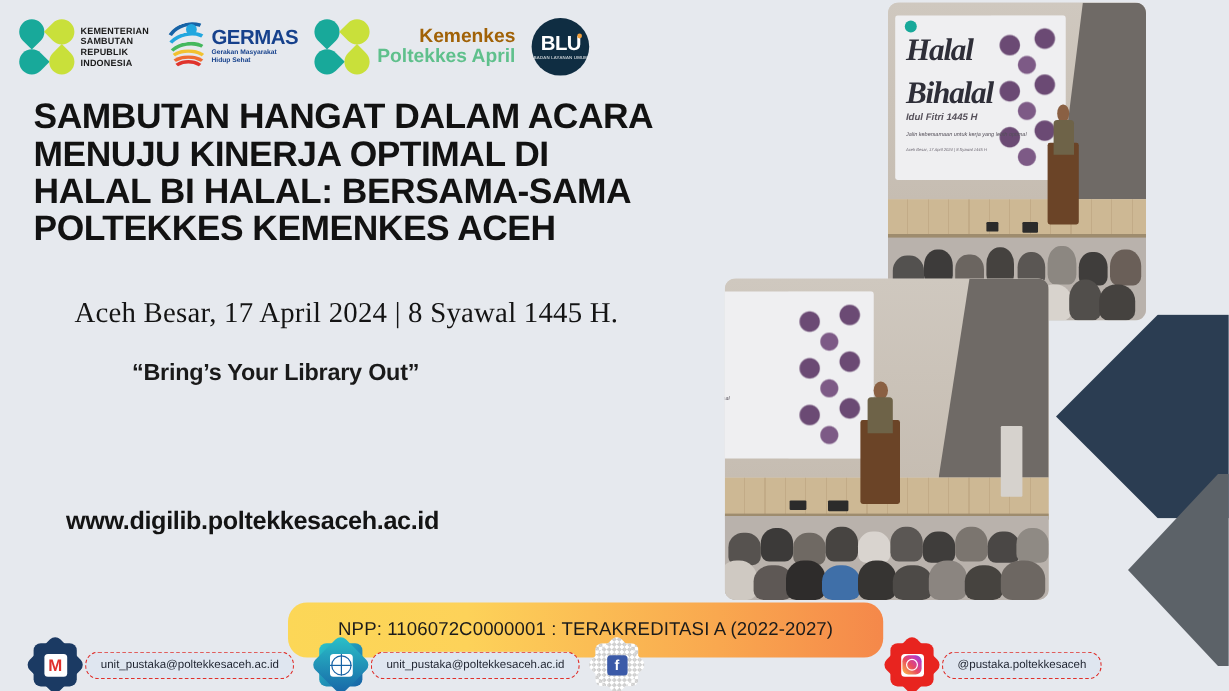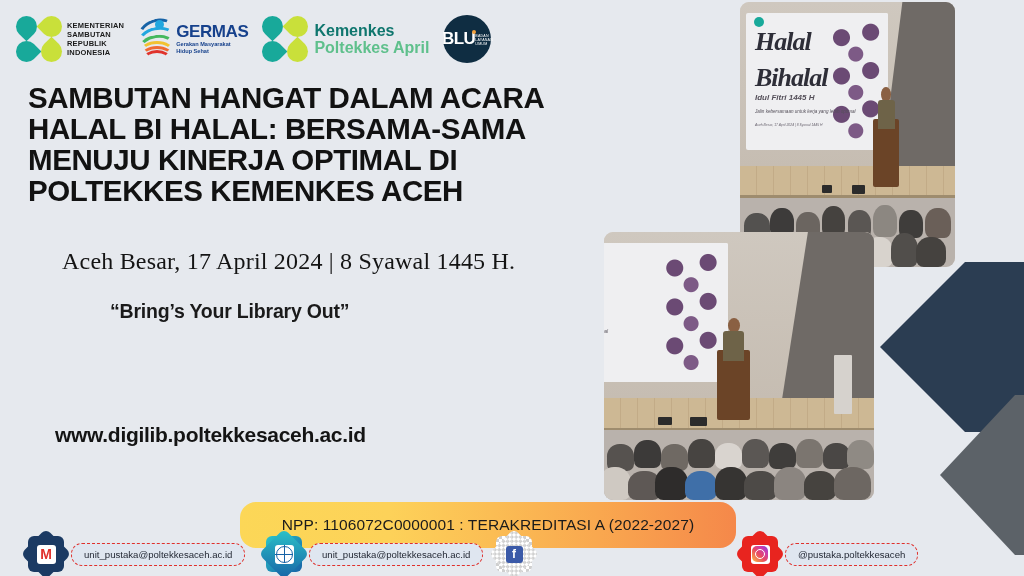--- a/index.html
+++ b/index.html
@@ -47,25 +47,25 @@
   .gs4{left:6px;top:24px;width:28px;height:16px;border:3px solid #f2c230;border-color:#f2c230 transparent transparent transparent;}
   .gs5{left:7px;top:29px;width:26px;height:14px;border:3px solid #ef6a32;border-color:#ef6a32 transparent transparent transparent;}
   .gs6{left:9px;top:33px;width:22px;height:12px;border:3px solid #e0332c;border-color:#e0332c transparent transparent transparent;}
   .gsdot{left:21px;top:3px;width:9px;height:9px;background:#22a7df;}
   .germas-text{margin-left:2px;}
   .germas-title{font-size:17px;font-weight:bold;color:#16418c;letter-spacing:-.4px;line-height:18px;}
   .germas-sub{font-size:5.6px;font-weight:bold;color:#16418c;line-height:7px;}
 
   .kem-aceh{margin-left:14px;display:flex;align-items:center;}
   .kem-aceh-txt{margin-left:6px;font-size:16px;line-height:17px;font-weight:bold;}
-  .kem-aceh-txt .l1{color:#0f766e;}
+  .kem-aceh-txt .l1{color:#a16207;text-align:right;}
   .kem-aceh-txt .l2{color:#5fc08c;}
 
   .blu{margin-left:14px;width:48px;height:48px;border-radius:50%;background:#0f2d42;
-       display:flex;align-items:center;justify-content:center;flex:none;}
+       display:flex;flex-direction:column;align-items:center;justify-content:center;flex:none;}
   .blu .big{font-size:17px;font-weight:bold;color:#fff;letter-spacing:-.5px;line-height:16px;position:relative;}
   .blu .big .dot{position:absolute;right:-1px;top:-1px;width:4px;height:4px;border-radius:50%;background:#f2a03c;}
   .blu .small{font-size:3.6px;color:#fff;letter-spacing:.2px;margin-top:1px;}
 
   
   .headline{
     position:absolute;left:28px;top:82px;width:600px;
     font-size:29.5px;line-height:31px;font-weight:bold;color:#121212;
     letter-spacing:-.4px;
   }
@@ -228,22 +228,22 @@
     </div>
 
     <div class="blu">
       <div class="big">BLU<span class="dot"></span></div>
       <div class="small">BADAN LAYANAN UMUM</div>
     </div>
   </div>
 
   <div class="headline">
     <div>SAMBUTAN HANGAT DALAM ACARA</div>
+    <div>MENUJU KINERJA OPTIMAL DI</div>
     <div>HALAL BI HALAL: BERSAMA-SAMA</div>
-    <div>MENUJU KINERJA OPTIMAL DI</div>
     <div>POLTEKKES KEMENKES ACEH</div>
   </div>
 
   <div class="dateline">Aceh Besar, 17 April 2024 | 8 Syawal 1445 H.</div>
   <div class="tagline">“Bring’s Your Library Out”</div>
   <div class="weburl">www.digilib.poltekkesaceh.ac.id</div>
 
   <div class="photo photo-top">
     <div class="scene">
       <div class="wall"></div>

